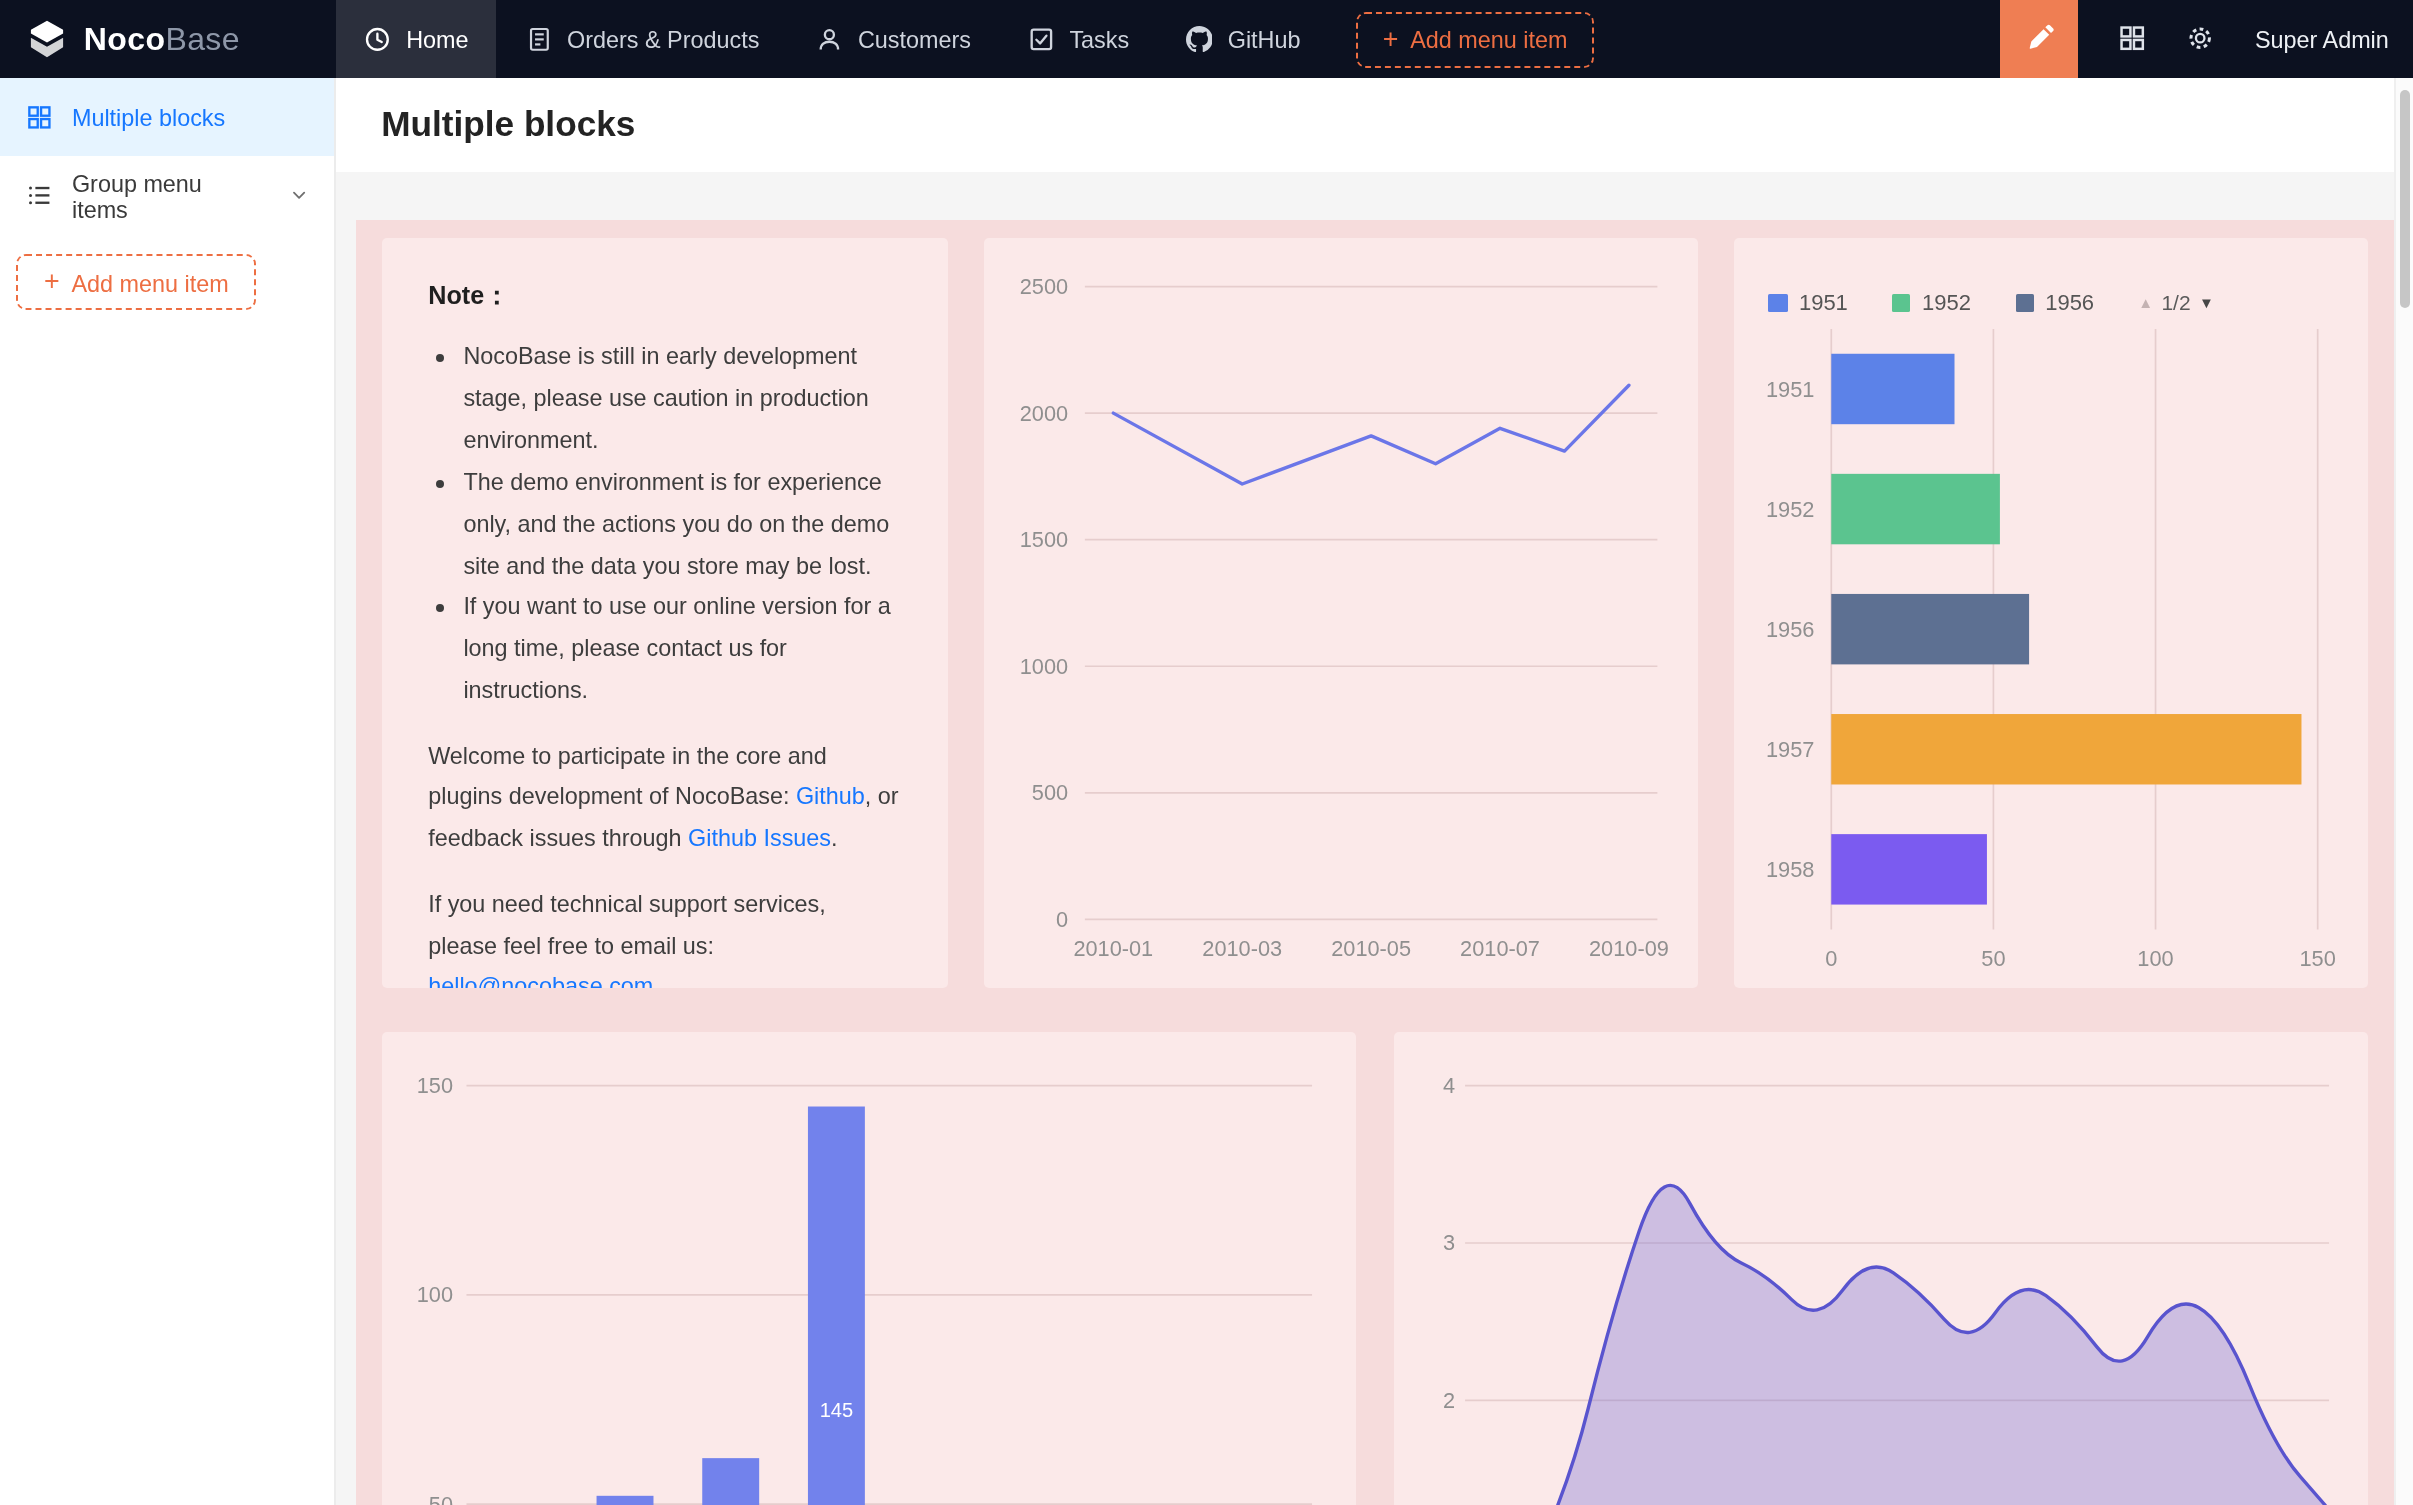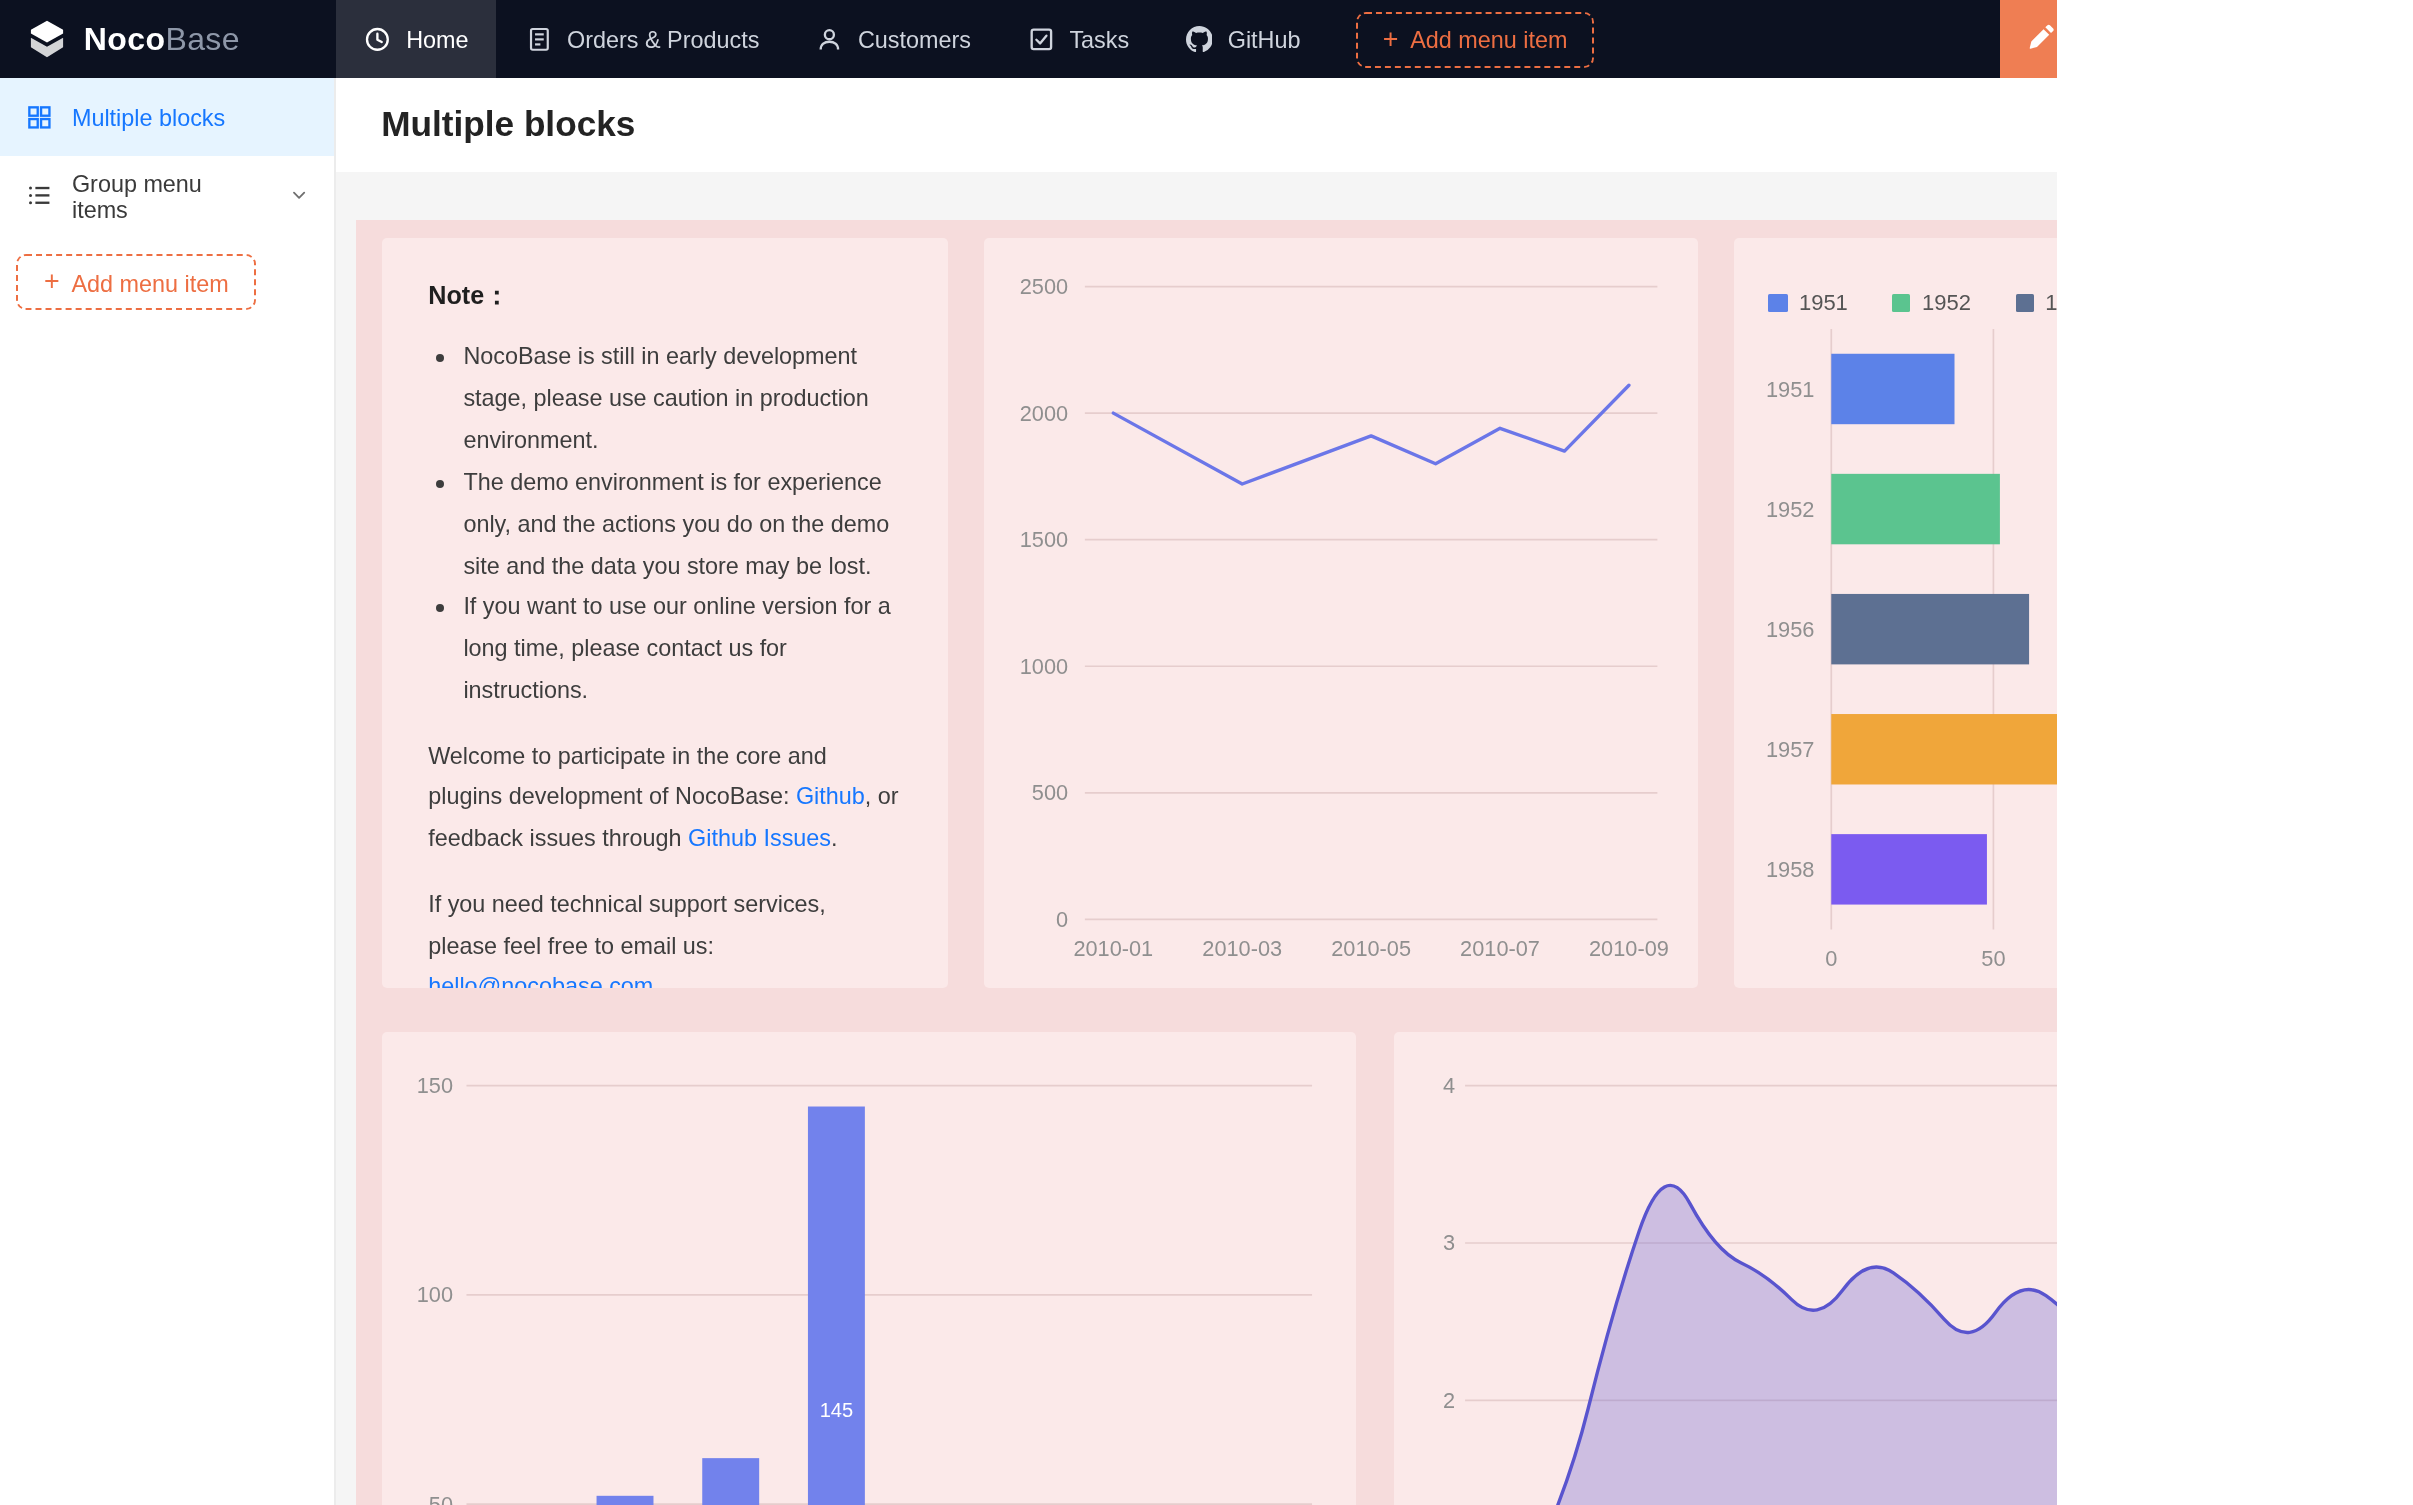--- a/index.html
+++ b/index.html
@@ -1,16 +1,16 @@
 <!DOCTYPE html>
 <html style="--header-bg: #0c1120; --accent: #ED6E42; --designer-bg: #EF7E53; --link: #1677ff; --canvas: #f6dcdc; --card: #fbe9e9; --sidebar-active-bg: #e6f4ff; --sidebar-active: #1677ff; --grid-line: #e6cdcd; --axis-text: #8f8f8f;font-size:13.4px"><head>
 <meta charset="utf-8">
 <style>
   html,body{margin:0;padding:0;background:#fff;}
-  .stage{width:2057px;height:1505px;overflow:hidden;position:relative;}
+  .stage{width:2413px;height:1505px;overflow:hidden;position:relative;}
   .app{
     width:1207px;height:753px;position:relative;overflow:hidden;
     transform:scale(2);transform-origin:0 0;
     font-family:"Liberation Sans","DejaVu Sans",sans-serif;
     background:#f5f5f5;-webkit-font-smoothing:antialiased;
   }
   
   header{position:absolute;top:0;left:0;right:0;height:39px;background:var(--header-bg,#0c1120);
     display:flex;align-items:stretch;color:#e8ebf0;z-index:8;}
   .logo{width:168px;flex:0 0 168px;display:flex;align-items:center;gap:7.5px;padding-left:13.4px;box-sizing:border-box;}

